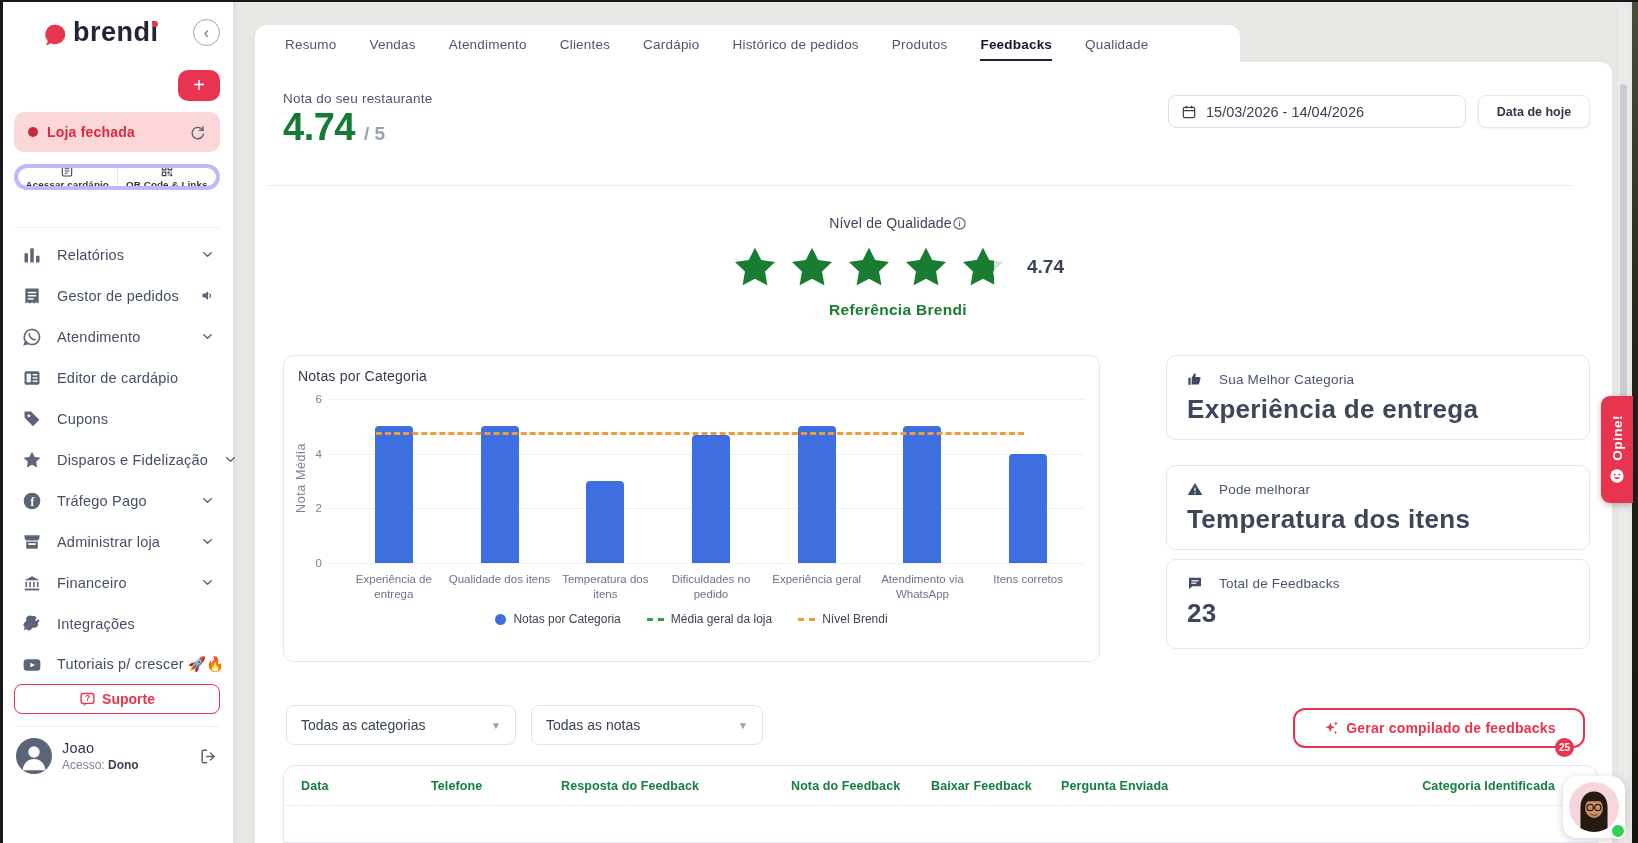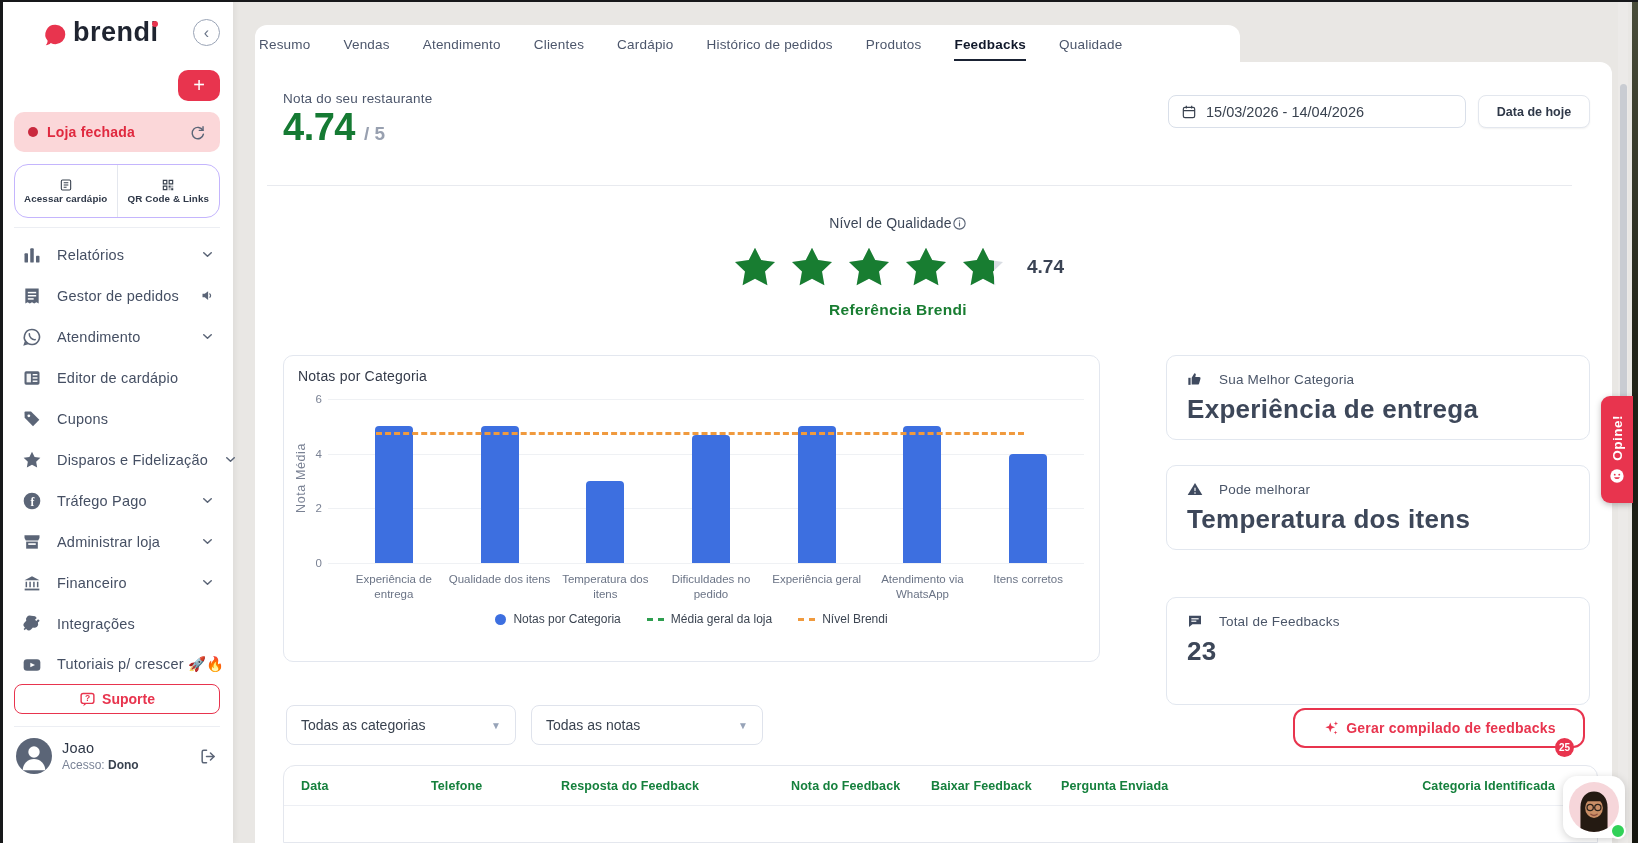--- a/index.html
+++ b/index.html
@@ -15,21 +15,21 @@
 .sidebar{position:absolute;left:0;top:0;width:233px;height:843px;background:#fff;z-index:10;box-shadow:2px 0 6px rgba(0,0,0,.05)}
 .logo-bubble{position:absolute;left:42px;top:22px;width:26px;height:26px}
 .logo-word{position:absolute;left:73px;top:17px;font-size:27px;font-weight:700;letter-spacing:.5px;color:#1f2430}
 .logo-i-dot{position:absolute;left:152px;top:21px;width:6px;height:6px;border-radius:50%;background:#e8344e}
 .collapse-btn{position:absolute;left:193px;top:19px;width:27px;height:27px;border:1.4px solid #9aa4b6;border-radius:50%;display:flex;align-items:center;justify-content:center;color:#6b7689;font-size:16px;line-height:1;background:#fff;cursor:pointer}
 .plus-btn{position:absolute;left:178px;top:70px;width:42px;height:31px;background:#e8344e;border-radius:10px;color:#fff;font-size:20px;display:flex;align-items:center;justify-content:center;cursor:pointer}
 .status-pill{position:absolute;left:14px;top:112px;width:206px;height:40px;background:#fbd7d9;border-radius:10px;display:flex;align-items:center;padding:0 14px;gap:9px;cursor:pointer}
 .status-dot{width:10px;height:10px;border-radius:50%;background:#c9293e}
 .status-text{color:#e0293f;font-weight:bold;font-size:14px;flex:1;letter-spacing:.2px}
 .refresh-ic{width:17px;height:17px;color:#5b6577}
-.quick-actions{position:absolute;left:14px;top:164px;width:206px;height:54px;border:1px solid #c4b5fd;border-radius:14px;display:flex;background:#fff;overflow:hidden}
+.quick-actions{position:absolute;left:14px;top:164px;width:206px;height:26px;border:4px solid #c4b5fd;border-radius:14px;display:flex;background:#fff;overflow:hidden}
 .qa{flex:1;display:flex;flex-direction:column;align-items:center;justify-content:center;gap:1px;cursor:pointer}
 .qa+.qa{border-left:1px solid #e4e7ee}
 .qa .ic{width:14px;height:14px;color:#39424f}
 .qa .lb{font-size:9.8px;font-weight:bold;color:#2f3848;letter-spacing:.1px}
 .sb-divider{position:absolute;left:14px;width:206px;height:1px;background:#eceef3}
 .menu{position:absolute;left:0;top:234px;width:233px}
 .mi{height:41px;display:flex;align-items:center;padding:0 18px 0 22px;gap:15px;cursor:pointer}
 .mi .ic{width:20px;height:20px;color:#5b6577;flex:none}
 .mi .lb{font-size:14.5px;color:#454f63;flex:1;letter-spacing:.2px;white-space:nowrap}
 .mi .tr{width:15px;height:15px;color:#5b6577;flex:none}
@@ -39,21 +39,21 @@
 .user-row{position:absolute;left:16px;top:738px;width:202px;display:flex;align-items:center;gap:10px}
 .user-avatar{width:36px;height:36px;border-radius:50%;background:#5b6577;overflow:hidden;flex:none}
 .user-avatar svg{width:100%;height:100%}
 .user-name{font-size:14.5px;color:#2c3545;letter-spacing:.2px}
 .user-access{font-size:12px;color:#7a8396;margin-top:2px}
 .user-access b{color:#39424f}
 .logout-ic{width:19px;height:19px;color:#5b6577;margin-left:auto;cursor:pointer}
 .logout-ic svg{width:100%;height:100%}
 
 
-.tabstrip{position:absolute;left:255px;top:25px;width:985px;height:37px;background:#fff;border-radius:12px 12px 0 0;display:flex;align-items:center;padding:0 4px;gap:33px;z-index:5}
+.tabstrip{position:absolute;left:255px;top:25px;width:985px;height:37px;background:#fff;border-radius:12px 12px 0 0;display:flex;align-items:center;padding:0 30px;gap:33px;z-index:5}
 .tab{cursor:pointer}
 .tab span{font-size:13.5px;color:#4c566b;letter-spacing:.2px}
 .tab.active span{color:#10182a;font-weight:bold;border-bottom:2.5px solid #1a2233;padding-bottom:7px}
 .main-panel{position:absolute;left:255px;top:62px;width:1357px;height:781px;background:#fff;border-radius:0 12px 0 0;z-index:4}
 .main-panel>*{position:absolute}
 .score-label{left:28px;top:29px;font-size:13.5px;color:#4c566b;letter-spacing:.2px}
 .score-row{left:28px;top:44px;display:flex;align-items:baseline;gap:9px}
 .score-big{font-size:38px;font-weight:800;color:#157a33;letter-spacing:-.5px}
 .score-suffix{font-size:19px;color:#98a0b0;font-weight:bold}
 .date-box{left:913px;top:33px;width:298px;height:33px;border:1px solid #d9dfe9;border-radius:8px;display:flex;align-items:center;gap:9px;padding:0 12px;color:#39424f;font-size:14.5px;background:#fff;cursor:pointer}
@@ -550,21 +550,21 @@
           <svg viewBox="0 0 24 24" fill="currentColor">
             <path d="M12 3 23 21H1z"></path>
             <rect x="11.1" y="9.6" width="1.8" height="5.6" rx=".9" fill="#fff"></rect>
             <circle cx="12" cy="18" r="1.2" fill="#fff"></circle>
           </svg>
         </span>
         <span>Pode melhorar</span>
       </div>
       <div class="sc-value">Temperatura dos itens</div>
     </div>
-    <div class="side-card" style="top: 535px; height: 108px;">
+    <div class="side-card" style="top: 497px; height: 90px;">
       <div class="sc-label">
         <span class="ic">
           <svg viewBox="0 0 24 24" fill="currentColor">
             <path d="M3 4h18v13H8.2L3 21z"></path>
             <rect x="6.5" y="7.8" width="11" height="1.8" fill="#fff"></rect>
             <rect x="6.5" y="11.4" width="7.5" height="1.8" fill="#fff"></rect>
           </svg>
         </span>
         <span>Total de Feedbacks</span>
       </div>

